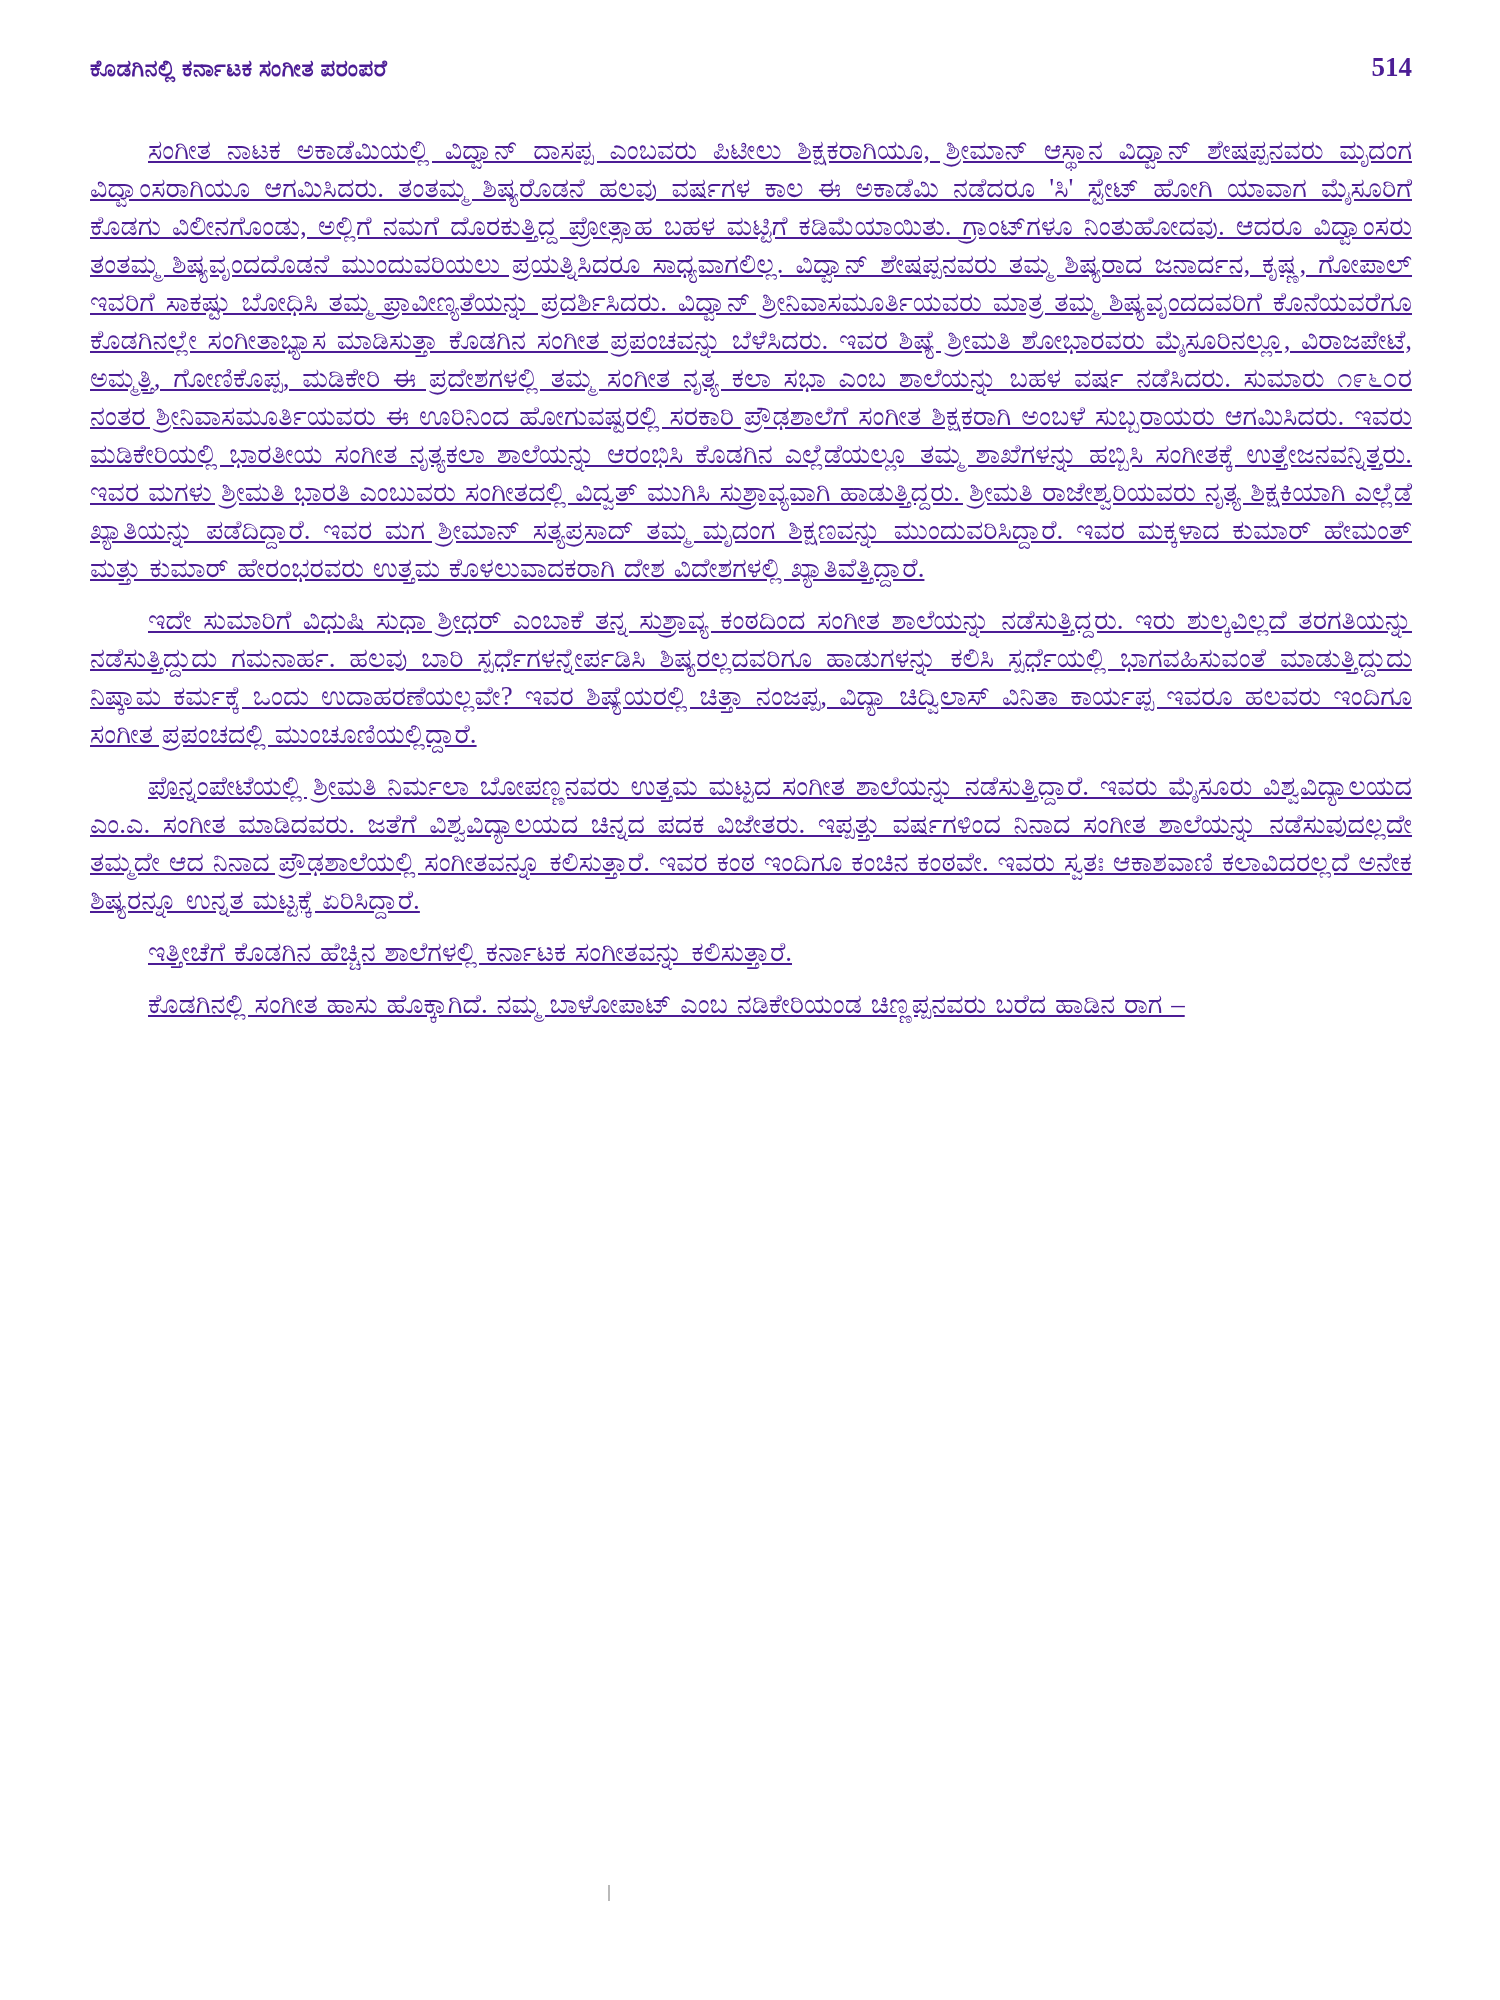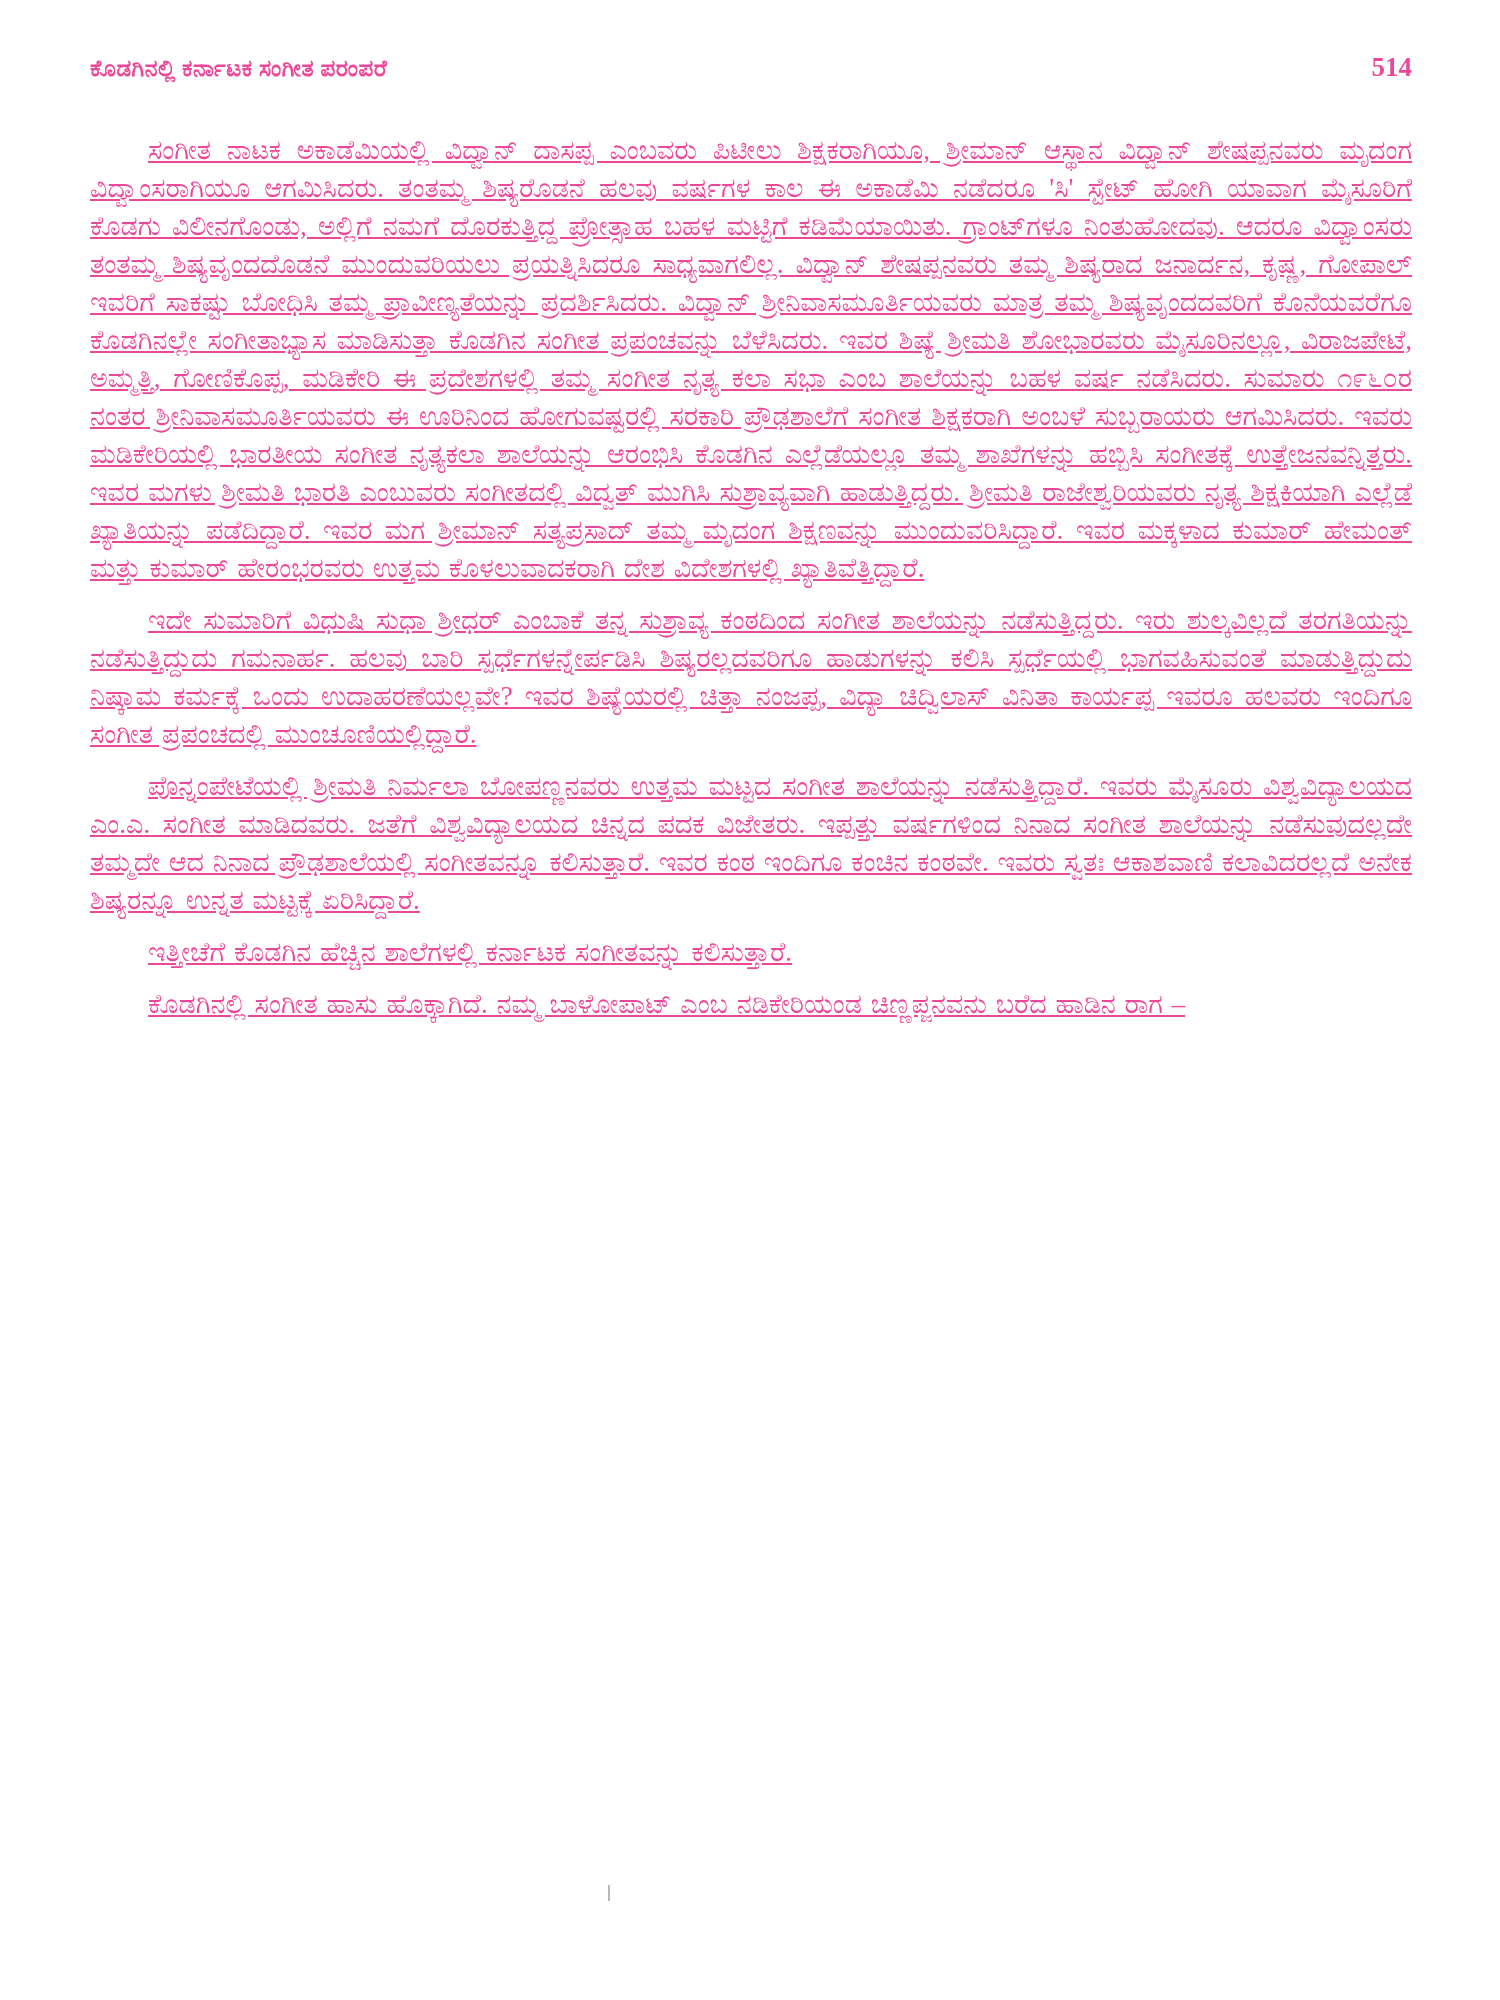--- a/index.html
+++ b/index.html
@@ -7,21 +7,21 @@
     padding: 0;
     background: #ffffff;
   }
   .page {
     position: relative;
     width: 1500px;
     height: 2000px;
     background: #ffffff;
     box-sizing: border-box;
     font-family: "Liberation Serif", "DejaVu Serif", serif;
-    color: #ec4899;
+    color: #4c1d95;
     overflow: hidden;
   }
   .page-inner {
     position: absolute;
     left: 90px;
     right: 88px;
     top: 52px;
   }
   .header-row {
     display: flex;
@@ -70,18 +70,18 @@
     <div class="header-row">
       <span class="running-title">ಕೊಡಗಿನಲ್ಲಿ ಕರ್ನಾಟಕ ಸಂಗೀತ ಪರಂಪರೆ</span>
       <span class="page-number">514</span>
     </div>
 
     <div class="body-text">
       <p>ಸಂಗೀತ ನಾಟಕ ಅಕಾಡೆಮಿಯಲ್ಲಿ ವಿದ್ವಾನ್ ದಾಸಪ್ಪ ಎಂಬವರು ಪಿಟೀಲು ಶಿಕ್ಷಕರಾಗಿಯೂ, ಶ್ರೀಮಾನ್ ಆಸ್ಥಾನ ವಿದ್ವಾನ್ ಶೇಷಪ್ಪನವರು ಮೃದಂಗ ವಿದ್ವಾಂಸರಾಗಿಯೂ ಆಗಮಿಸಿದರು. ತಂತಮ್ಮ ಶಿಷ್ಯರೊಡನೆ ಹಲವು ವರ್ಷಗಳ ಕಾಲ ಈ ಅಕಾಡೆಮಿ ನಡೆದರೂ 'ಸಿ' ಸ್ಟೇಟ್ ಹೋಗಿ ಯಾವಾಗ ಮೈಸೂರಿಗೆ ಕೊಡಗು ವಿಲೀನಗೊಂಡು, ಅಲ್ಲಿಗೆ ನಮಗೆ ದೊರಕುತ್ತಿದ್ದ ಪ್ರೋತ್ಸಾಹ ಬಹಳ ಮಟ್ಟಿಗೆ ಕಡಿಮೆಯಾಯಿತು. ಗ್ರಾಂಟ್‌ಗಳೂ ನಿಂತುಹೋದವು. ಆದರೂ ವಿದ್ವಾಂಸರು ತಂತಮ್ಮ ಶಿಷ್ಯವೃಂದದೊಡನೆ ಮುಂದುವರಿಯಲು ಪ್ರಯತ್ನಿಸಿದರೂ ಸಾಧ್ಯವಾಗಲಿಲ್ಲ. ವಿದ್ವಾನ್ ಶೇಷಪ್ಪನವರು ತಮ್ಮ ಶಿಷ್ಯರಾದ ಜನಾರ್ದನ, ಕೃಷ್ಣ, ಗೋಪಾಲ್ ಇವರಿಗೆ ಸಾಕಷ್ಟು ಬೋಧಿಸಿ ತಮ್ಮ ಪ್ರಾವೀಣ್ಯತೆಯನ್ನು ಪ್ರದರ್ಶಿಸಿದರು. ವಿದ್ವಾನ್ ಶ್ರೀನಿವಾಸಮೂರ್ತಿಯವರು ಮಾತ್ರ ತಮ್ಮ ಶಿಷ್ಯವೃಂದದವರಿಗೆ ಕೊನೆಯವರೆಗೂ ಕೊಡಗಿನಲ್ಲೇ ಸಂಗೀತಾಭ್ಯಾಸ ಮಾಡಿಸುತ್ತಾ ಕೊಡಗಿನ ಸಂಗೀತ ಪ್ರಪಂಚವನ್ನು ಬೆಳೆಸಿದರು. ಇವರ ಶಿಷ್ಯೆ ಶ್ರೀಮತಿ ಶೋಭಾರವರು ಮೈಸೂರಿನಲ್ಲೂ, ವಿರಾಜಪೇಟೆ, ಅಮ್ಮತ್ತಿ, ಗೋಣಿಕೊಪ್ಪ, ಮಡಿಕೇರಿ ಈ ಪ್ರದೇಶಗಳಲ್ಲಿ ತಮ್ಮ ಸಂಗೀತ ನೃತ್ಯ ಕಲಾ ಸಭಾ ಎಂಬ ಶಾಲೆಯನ್ನು ಬಹಳ ವರ್ಷ ನಡೆಸಿದರು. ಸುಮಾರು ೧೯೬೦ರ ನಂತರ ಶ್ರೀನಿವಾಸಮೂರ್ತಿಯವರು ಈ ಊರಿನಿಂದ ಹೋಗುವಷ್ಟರಲ್ಲಿ ಸರಕಾರಿ ಪ್ರೌಢಶಾಲೆಗೆ ಸಂಗೀತ ಶಿಕ್ಷಕರಾಗಿ ಅಂಬಳೆ ಸುಬ್ಬರಾಯರು ಆಗಮಿಸಿದರು. ಇವರು ಮಡಿಕೇರಿಯಲ್ಲಿ ಭಾರತೀಯ ಸಂಗೀತ ನೃತ್ಯಕಲಾ ಶಾಲೆಯನ್ನು ಆರಂಭಿಸಿ ಕೊಡಗಿನ ಎಲ್ಲೆಡೆಯಲ್ಲೂ ತಮ್ಮ ಶಾಖೆಗಳನ್ನು ಹಬ್ಬಿಸಿ ಸಂಗೀತಕ್ಕೆ ಉತ್ತೇಜನವನ್ನಿತ್ತರು. ಇವರ ಮಗಳು ಶ್ರೀಮತಿ ಭಾರತಿ ಎಂಬುವರು ಸಂಗೀತದಲ್ಲಿ ವಿದ್ವತ್ ಮುಗಿಸಿ ಸುಶ್ರಾವ್ಯವಾಗಿ ಹಾಡುತ್ತಿದ್ದರು. ಶ್ರೀಮತಿ ರಾಜೇಶ್ವರಿಯವರು ನೃತ್ಯ ಶಿಕ್ಷಕಿಯಾಗಿ ಎಲ್ಲೆಡೆ ಖ್ಯಾತಿಯನ್ನು ಪಡೆದಿದ್ದಾರೆ. ಇವರ ಮಗ ಶ್ರೀಮಾನ್ ಸತ್ಯಪ್ರಸಾದ್ ತಮ್ಮ ಮೃದಂಗ ಶಿಕ್ಷಣವನ್ನು ಮುಂದುವರಿಸಿದ್ದಾರೆ. ಇವರ ಮಕ್ಕಳಾದ ಕುಮಾರ್ ಹೇಮಂತ್ ಮತ್ತು ಕುಮಾರ್ ಹೇರಂಭರವರು ಉತ್ತಮ ಕೊಳಲುವಾದಕರಾಗಿ ದೇಶ ವಿದೇಶಗಳಲ್ಲಿ ಖ್ಯಾತಿವೆತ್ತಿದ್ದಾರೆ.</p>
       <p>ಇದೇ ಸುಮಾರಿಗೆ ವಿಧುಷಿ ಸುಧಾ ಶ್ರೀಧರ್ ಎಂಬಾಕೆ ತನ್ನ ಸುಶ್ರಾವ್ಯ ಕಂಠದಿಂದ ಸಂಗೀತ ಶಾಲೆಯನ್ನು ನಡೆಸುತ್ತಿದ್ದರು. ಇರು ಶುಲ್ಕವಿಲ್ಲದೆ ತರಗತಿಯನ್ನು ನಡೆಸುತ್ತಿದ್ದುದು ಗಮನಾರ್ಹ. ಹಲವು ಬಾರಿ ಸ್ಪರ್ಧೆಗಳನ್ನೇರ್ಪಡಿಸಿ ಶಿಷ್ಯರಲ್ಲದವರಿಗೂ ಹಾಡುಗಳನ್ನು ಕಲಿಸಿ ಸ್ಪರ್ಧೆಯಲ್ಲಿ ಭಾಗವಹಿಸುವಂತೆ ಮಾಡುತ್ತಿದ್ದುದು ನಿಷ್ಕಾಮ ಕರ್ಮಕ್ಕೆ ಒಂದು ಉದಾಹರಣೆಯಲ್ಲವೇ? ಇವರ ಶಿಷ್ಯೆಯರಲ್ಲಿ ಚಿತ್ತಾ ನಂಜಪ್ಪ, ವಿದ್ಯಾ ಚಿದ್ವಿಲಾಸ್ ವಿನಿತಾ ಕಾರ್ಯಪ್ಪ ಇವರೂ ಹಲವರು ಇಂದಿಗೂ ಸಂಗೀತ ಪ್ರಪಂಚದಲ್ಲಿ ಮುಂಚೂಣಿಯಲ್ಲಿದ್ದಾರೆ.</p>
       <p>ಪೊನ್ನಂಪೇಟೆಯಲ್ಲಿ ಶ್ರೀಮತಿ ನಿರ್ಮಲಾ ಬೋಪಣ್ಣನವರು ಉತ್ತಮ ಮಟ್ಟದ ಸಂಗೀತ ಶಾಲೆಯನ್ನು ನಡೆಸುತ್ತಿದ್ದಾರೆ. ಇವರು ಮೈಸೂರು ವಿಶ್ವವಿದ್ಯಾಲಯದ ಎಂ.ಎ. ಸಂಗೀತ ಮಾಡಿದವರು. ಜತೆಗೆ ವಿಶ್ವವಿದ್ಯಾಲಯದ ಚಿನ್ನದ ಪದಕ ವಿಜೇತರು. ಇಪ್ಪತ್ತು ವರ್ಷಗಳಿಂದ ನಿನಾದ ಸಂಗೀತ ಶಾಲೆಯನ್ನು ನಡೆಸುವುದಲ್ಲದೇ ತಮ್ಮದೇ ಆದ ನಿನಾದ ಪ್ರೌಢಶಾಲೆಯಲ್ಲಿ ಸಂಗೀತವನ್ನೂ ಕಲಿಸುತ್ತಾರೆ. ಇವರ ಕಂಠ ಇಂದಿಗೂ ಕಂಚಿನ ಕಂಠವೇ. ಇವರು ಸ್ವತಃ ಆಕಾಶವಾಣಿ ಕಲಾವಿದರಲ್ಲದೆ ಅನೇಕ ಶಿಷ್ಯರನ್ನೂ ಉನ್ನತ ಮಟ್ಟಕ್ಕೆ ಏರಿಸಿದ್ದಾರೆ.</p>
       <p class="short">ಇತ್ತೀಚೆಗೆ ಕೊಡಗಿನ ಹೆಚ್ಚಿನ ಶಾಲೆಗಳಲ್ಲಿ ಕರ್ನಾಟಕ ಸಂಗೀತವನ್ನು ಕಲಿಸುತ್ತಾರೆ.</p>
-      <p class="short">ಕೊಡಗಿನಲ್ಲಿ ಸಂಗೀತ ಹಾಸು ಹೊಕ್ಕಾಗಿದೆ. ನಮ್ಮ ಬಾಳೋಪಾಟ್ ಎಂಬ ನಡಿಕೇರಿಯಂಡ ಚಿಣ್ಣಪ್ಜನವನು ಬರೆದ ಹಾಡಿನ ರಾಗ –</p>
+      <p class="short">ಕೊಡಗಿನಲ್ಲಿ ಸಂಗೀತ ಹಾಸು ಹೊಕ್ಕಾಗಿದೆ. ನಮ್ಮ ಬಾಳೋಪಾಟ್ ಎಂಬ ನಡಿಕೇರಿಯಂಡ ಚಿಣ್ಣಪ್ಪನವರು ಬರೆದ ಹಾಡಿನ ರಾಗ –</p>
     </div>
 
   </div>
   <div class="scan-mark"></div>
 </div>
 
 </body></html>

